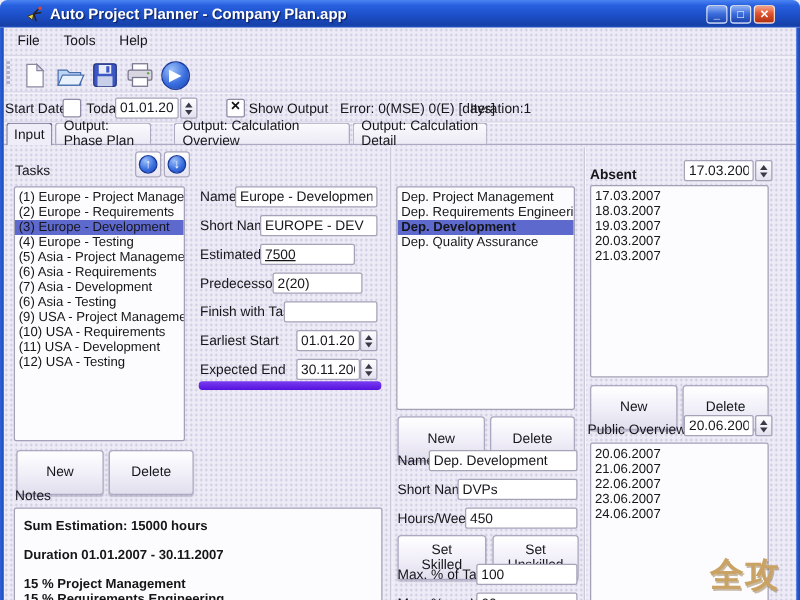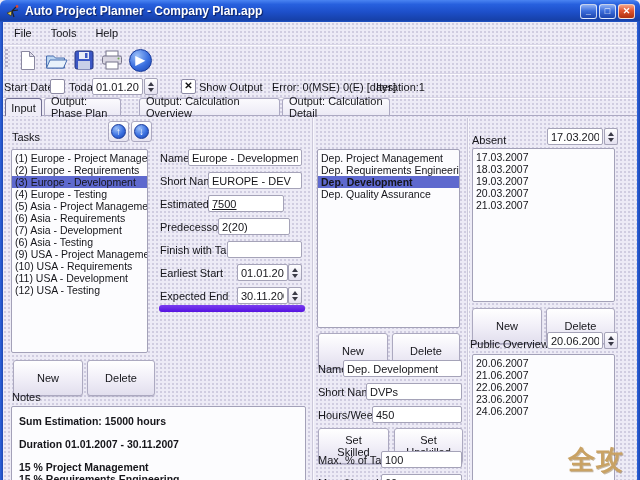--- a/index.html
+++ b/index.html
@@ -7,21 +7,21 @@
     font-family:"Liberation Sans",sans-serif;font-size:11px;color:#15151a;
     background:#EDEBF5;}
   
   .client-bg{position:absolute;left:3px;right:3px;top:22px;bottom:0;
     background-color:#EDEBF6;
     background-image:radial-gradient(rgba(173,168,198,.45) .8px,transparent .9px);
     background-size:4px 4px;}
   
   .titlebar{position:absolute;left:0;top:0;right:0;height:22px;
     background:linear-gradient(180deg,#4A84F2 0%,#2760DE 20%,#1D4FC9 55%,#1640A8 92%,#2457C8 100%);
-    border-radius:6px 6px 0 0;display:flex;align-items:center;padding:0 5px;z-index:80;}
+    border-radius:6px 6px 0 0;display:flex;align-items:center;padding:0 20px;z-index:80;}
   .title{color:#fff;font-weight:bold;font-size:12px;margin-left:5px;
     text-shadow:1px 1px 1px rgba(0,0,30,.6);white-space:nowrap;flex:1;}
   .winbtn{width:17px;height:15px;border-radius:3px;border:1px solid rgba(255,255,255,.75);
     margin-left:2px;color:#fff;font-size:9px;font-weight:bold;line-height:13px;
     text-align:center;padding:0;cursor:default;}
   .btn-blue{background:linear-gradient(180deg,#8FB0F4 0%,#3D6EDC 45%,#1C44AE 100%);}
   .btn-red{background:linear-gradient(180deg,#F4A488 0%,#E0532F 45%,#AE3110 100%);}
   .edge{position:absolute;top:22px;bottom:0;width:3px;z-index:70;
     background:linear-gradient(90deg,#2D62DC,#1C48B4);}
   
@@ -249,21 +249,21 @@
   <input class="tfield" style="left: 366px; top: 383px; width: 96px;" readonly="" value="DVPs">
   <span class="lbl" style="left:318px;top:409px;">Hours/Week</span>
   <input class="tfield" style="left: 372px; top: 406px; width: 90px;" readonly="" value="450">
   <button class="btn" style="left:318px;top:428px;width:71px;height:18px;">Set Skilled</button>
   <button class="btn" style="left:394px;top:428px;width:69px;height:20px;">Set Unskilled</button>
   <span class="lbl" style="left:318px;top:454px;">Max. % of Task</span>
   <input class="tfield" style="left: 381px; top: 451px; width: 81px;" readonly="" value="100">
   <span class="lbl" style="left:318px;top:477px;">Max. % per Week</span>
   <input class="tfield" style="left: 381px; top: 474px; width: 81px;" readonly="" value="60">
 
-  <span class="lbl" style="left:472px;top:134px;">Absent</span>
+  <span class="lbl" style="left:472px;top:134px;font-weight:bold;">Absent</span>
   <input class="tfield" style="left: 547px; top: 128px; width: 56px;" readonly="" value="17.03.2007">
   <button class="spin" style="left:604px;top:128px;">
       <i class="up"></i>
       <i class="down"></i>
     </button>
   <div class="listbox" style="left:472px;top:148px;width:143px;height:154px;">
       <div class="li">17.03.2007</div>
       <div class="li">18.03.2007</div>
       <div class="li">19.03.2007</div>
       <div class="li">20.03.2007</div>

